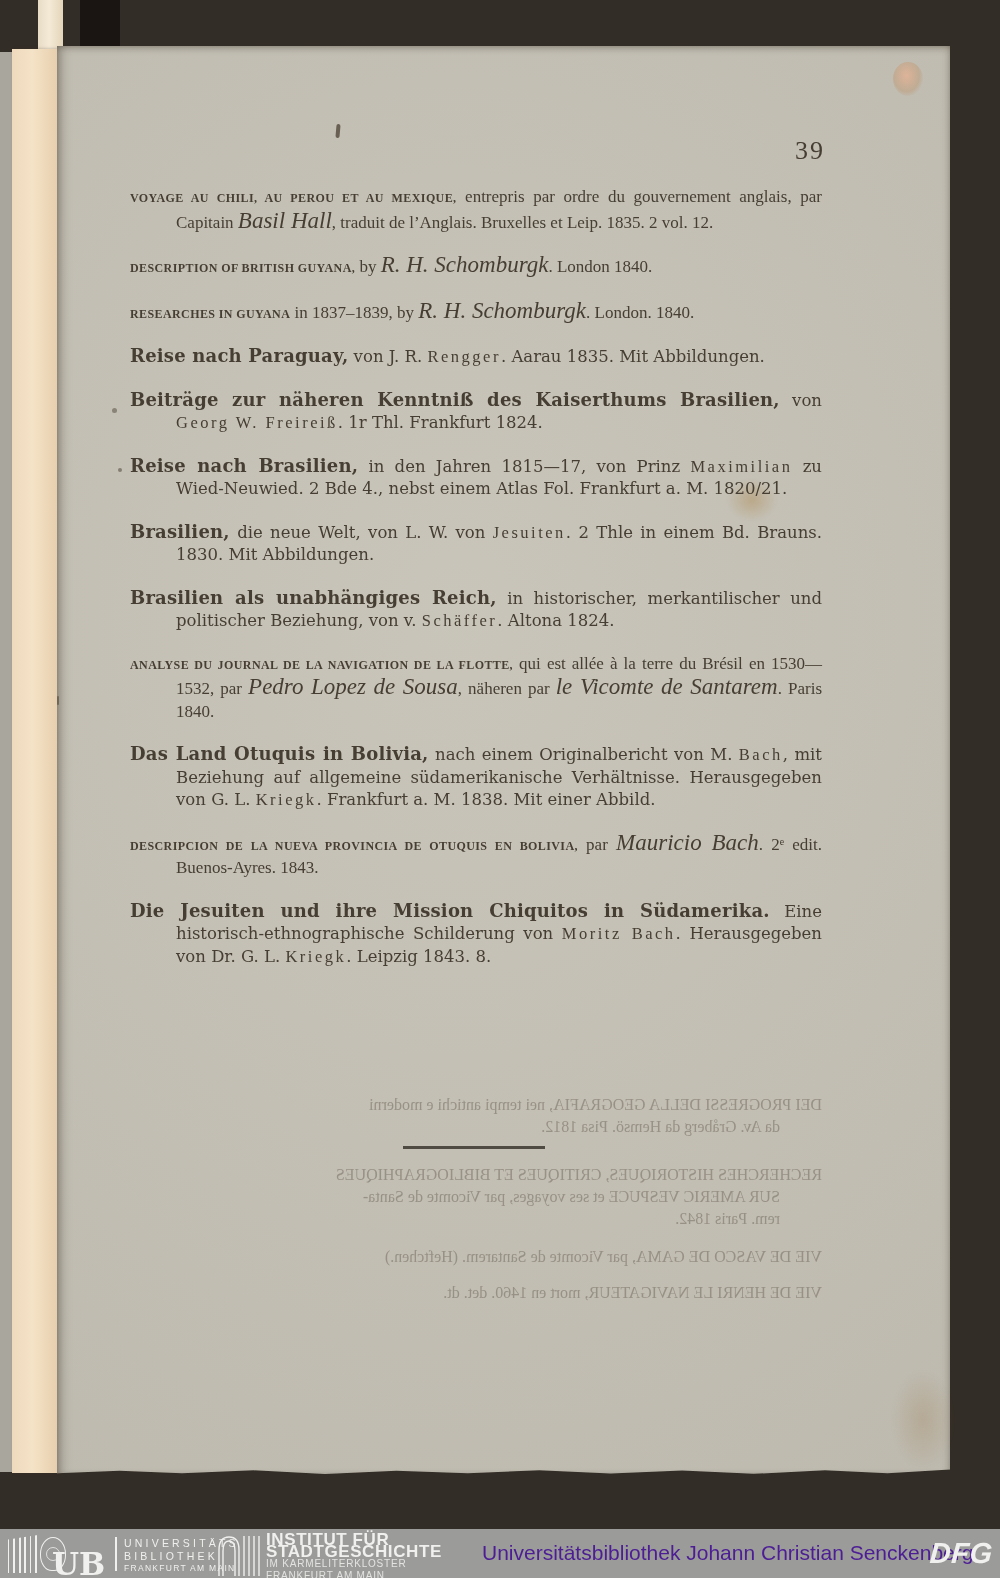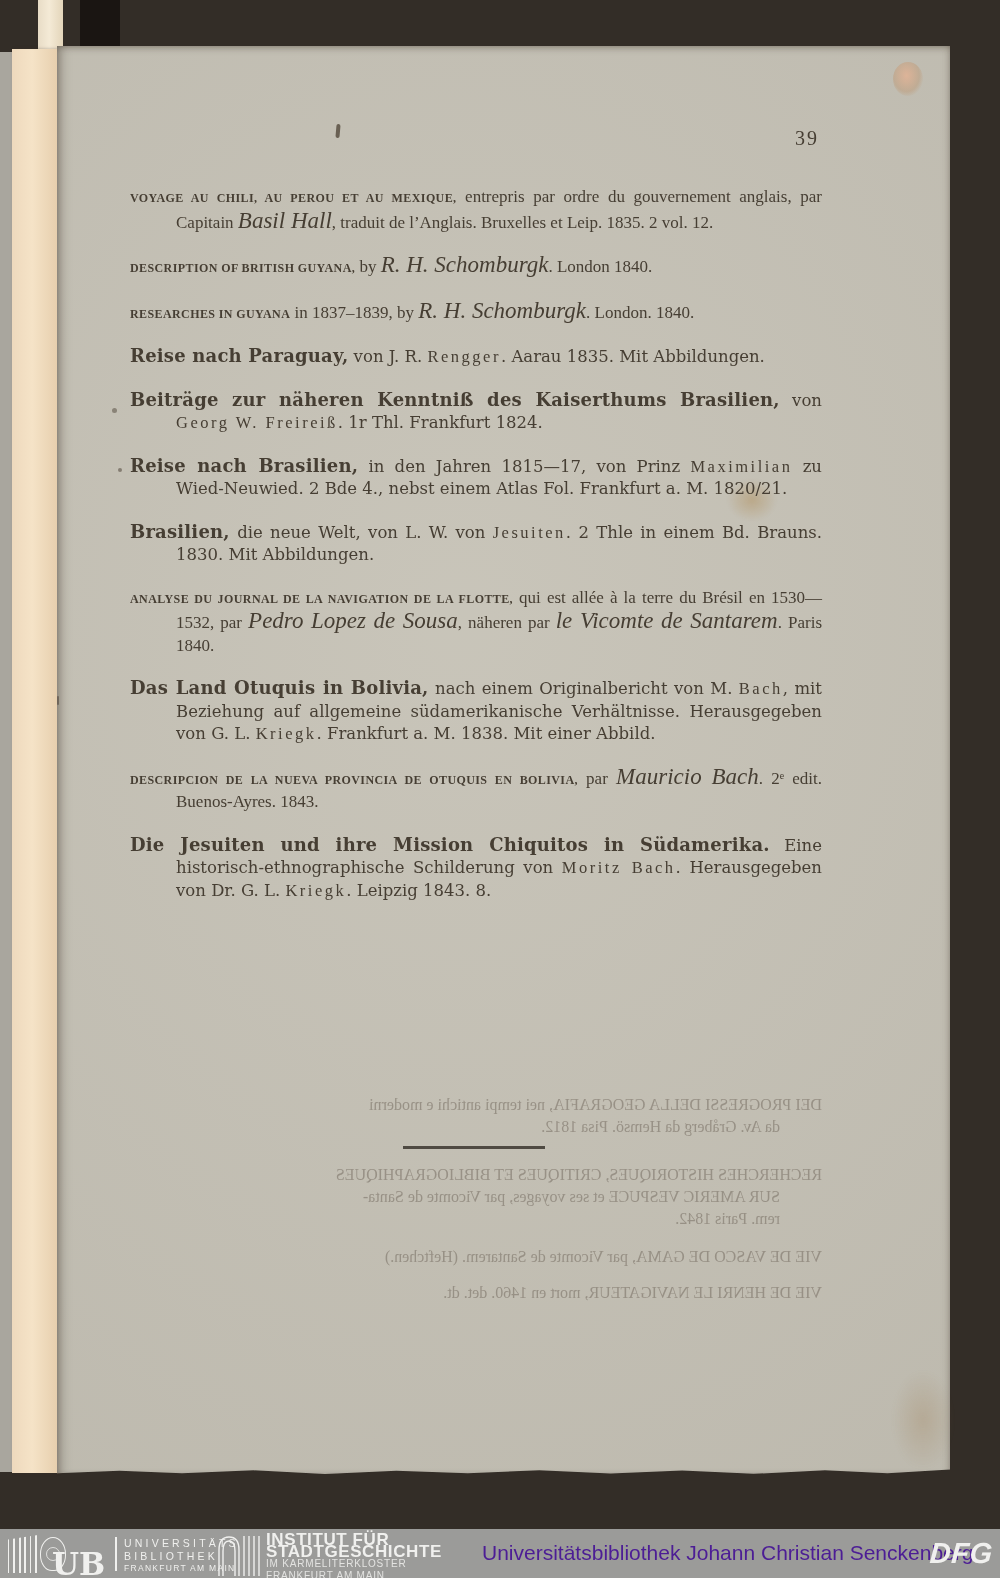--- a/index.html
+++ b/index.html
@@ -49,21 +49,21 @@
     background:radial-gradient(ellipse, rgba(168,122,52,.34), transparent 68%);filter:blur(1px);border-radius:50%;}
   .stain-bottom{left:892px;top:1370px;width:62px;height:100px;
     background:radial-gradient(ellipse, rgba(150,110,60,.22), transparent 70%);filter:blur(2px);}
   .ink-mark{left:336px;top:124px;width:4px;height:14px;background:#594f42;border-radius:2px;
     transform:rotate(5deg);opacity:.85;}
   .speck-a{left:112px;top:408px;width:5px;height:5px;background:rgba(80,70,58,.5);border-radius:50%;}
   .speck-b{left:118px;top:468px;width:4px;height:4px;background:rgba(80,70,58,.55);border-radius:50%;}
   .speck-c{left:57px;top:696px;width:2px;height:9px;background:rgba(80,70,58,.55);border-radius:1px;}
 
   
-  .page-number{left:795px;top:127px;font-size:20px;letter-spacing:2px;color:var(--ink);}
+  .page-number{left:795px;top:136px;font-size:26px;letter-spacing:2px;color:var(--ink);}
   .text-block{left:130px;top:186px;width:692px;color:var(--ink);text-align:justify;}
   .entry{margin:0 0 20px 0;padding-left:46px;text-indent:-46px;line-height:22.5px;font-size:17px;}
   .seg-caps{font-weight:bold;font-size:12px;letter-spacing:.4px;}
   .seg-roman{font-size:17px;}
   .seg-italic{font-size:23px;font-style:italic;}
   .seg-frakb{font-family:"DejaVu Serif",serif;font-weight:bold;font-size:18px;letter-spacing:.2px;}
   .seg-frak{font-family:"DejaVu Serif",serif;font-size:16.5px;}
   .seg-fraksp{font-family:Liberation Serif, serif;font-size:16.5px;letter-spacing:2.5px;}
 
   .divider{left:403px;top:1146px;width:142px;height:3px;
@@ -119,20 +119,21 @@
 <div class="abs page-number">39</div>
 
 <div class="abs text-block" id="entries">
     <p class="entry"><span class="seg-caps">VOYAGE AU CHILI, AU PEROU ET AU MEXIQUE,</span><span class="seg-roman"> entrepris par ordre du gouvernement anglais, par Capitain </span><span class="seg-italic">Basil Hall</span><span class="seg-roman">, traduit de l’Anglais. Bruxelles et Leip. 1835. 2 vol. 12.</span></p>
     <p class="entry"><span class="seg-caps">DESCRIPTION OF BRITISH GUYANA,</span><span class="seg-roman"> by </span><span class="seg-italic">R. H. Schomburgk</span><span class="seg-roman">. London 1840.</span></p>
     <p class="entry"><span class="seg-caps">RESEARCHES IN GUYANA</span><span class="seg-roman"> in 1837–1839, by </span><span class="seg-italic">R. H. Schomburgk</span><span class="seg-roman">. London. 1840.</span></p>
     <p class="entry"><span class="seg-frakb">Reise nach Paraguay,</span><span class="seg-frak"> von J. R. </span><span class="seg-fraksp">Rengger</span><span class="seg-frak">. Aarau 1835. Mit Abbildungen.</span></p>
     <p class="entry"><span class="seg-frakb">Beiträge zur näheren Kenntniß des Kaiserthums Brasilien,</span><span class="seg-frak"> von </span><span class="seg-fraksp">Georg W. Freireiß</span><span class="seg-frak">. 1r Thl. Frankfurt 1824.</span></p>
     <p class="entry"><span class="seg-frakb">Reise nach Brasilien,</span><span class="seg-frak"> in den Jahren 1815—17, von Prinz </span><span class="seg-fraksp">Maximilian</span><span class="seg-frak"> zu Wied-Neuwied. 2 Bde 4., nebst einem Atlas Fol. Frankfurt a. M. 1820/21.</span></p>
     <p class="entry"><span class="seg-frakb">Brasilien,</span><span class="seg-frak"> die neue Welt, von L. W. von </span><span class="seg-fraksp">Jesuiten</span><span class="seg-frak">. 2 Thle in einem Bd. Brauns. 1830. Mit Abbildungen.</span></p>
+    <p class="entry"><span class="seg-frakb">Brasilien als unabhängiges Reich,</span><span class="seg-frak"> in historischer, merkantilischer und politischer Beziehung, von v. </span><span class="seg-fraksp">Schäffer</span><span class="seg-frak">. Altona 1824.</span></p>
     <p class="entry"><span class="seg-caps">ANALYSE DU JOURNAL DE LA NAVIGATION DE LA FLOTTE,</span><span class="seg-roman"> qui est allée à la terre du Brésil en 1530—1532, par </span><span class="seg-italic">Pedro Lopez de Sousa</span><span class="seg-roman">, näheren par </span><span class="seg-italic">le Vicomte de Santarem</span><span class="seg-roman">. Paris 1840.</span></p>
     <p class="entry"><span class="seg-frakb">Das Land Otuquis in Bolivia,</span><span class="seg-frak"> nach einem Originalbericht von M. </span><span class="seg-fraksp">Bach</span><span class="seg-frak">, mit Beziehung auf allgemeine südamerikanische Verhältnisse. Herausgegeben von G. L. </span><span class="seg-fraksp">Kriegk</span><span class="seg-frak">. Frankfurt a. M. 1838. Mit einer Abbild.</span></p>
     <p class="entry"><span class="seg-caps">DESCRIPCION DE LA NUEVA PROVINCIA DE OTUQUIS EN BOLIVIA,</span><span class="seg-roman"> par </span><span class="seg-italic">Mauricio Bach</span><span class="seg-roman">. 2ᵉ edit. Buenos-Ayres. 1843.</span></p>
     <p class="entry"><span class="seg-frakb">Die Jesuiten und ihre Mission Chiquitos in Südamerika.</span><span class="seg-frak"> Eine historisch-ethnographische Schilderung von </span><span class="seg-fraksp">Moritz Bach</span><span class="seg-frak">. Herausgegeben von Dr. G. L. </span><span class="seg-fraksp">Kriegk</span><span class="seg-frak">. Leipzig 1843. 8.</span></p>
   </div>
 
 <div class="abs divider"></div>
 
 <div class="abs bleed" id="bt0">
     <div class="bt-line">DEI PROGRESSI DELLA GEOGRAFIA, nei tempi antichi e moderni</div>

